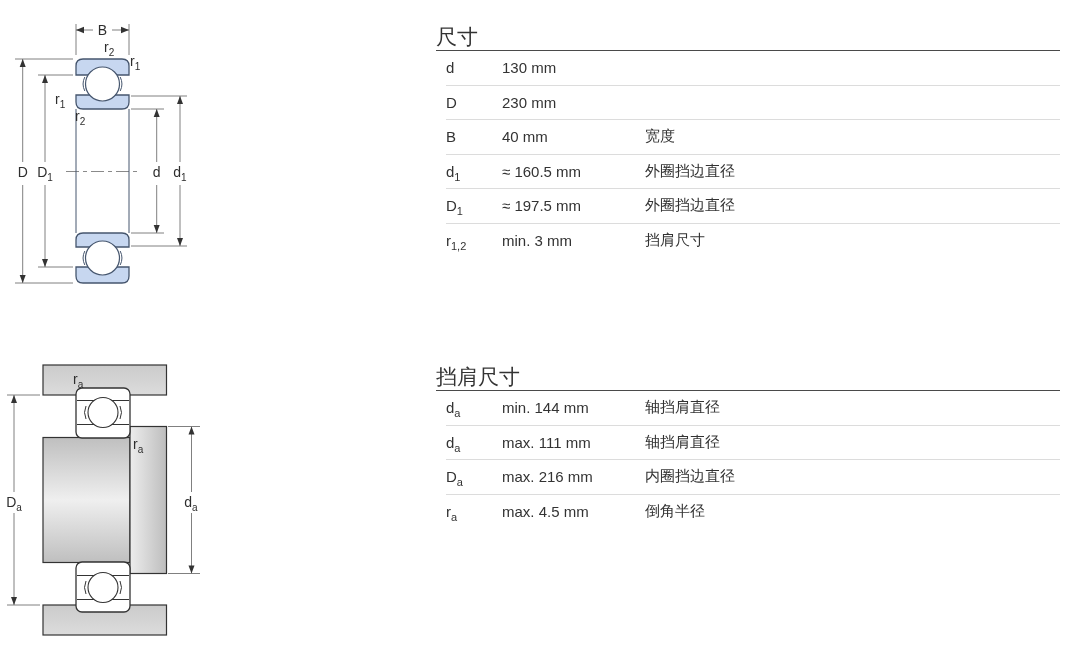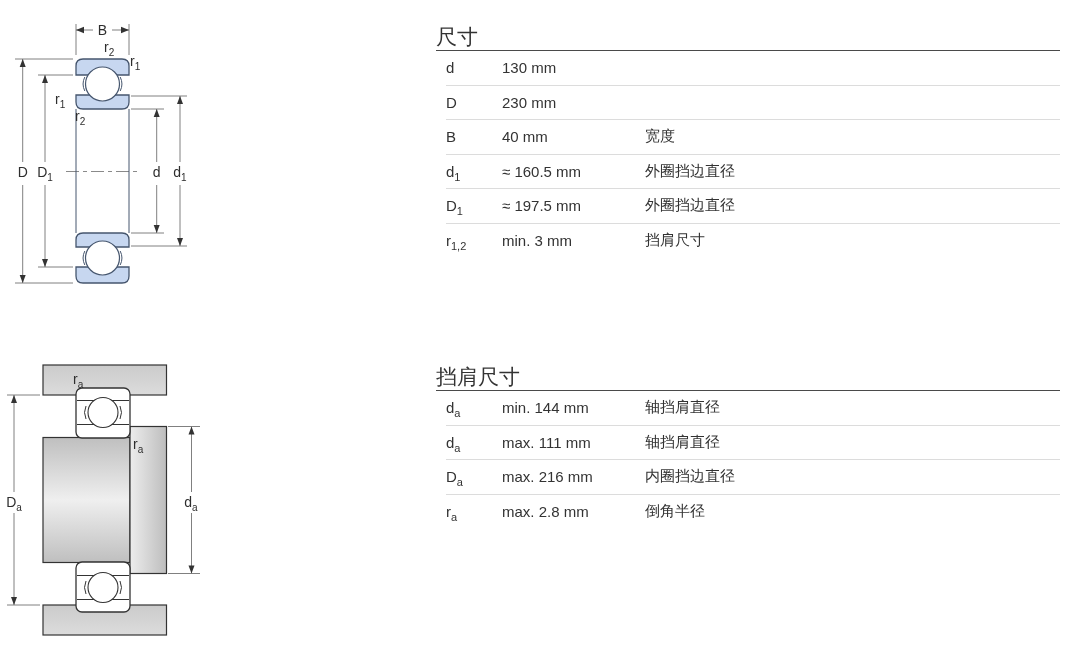--- a/index.html
+++ b/index.html
@@ -186,16 +186,16 @@
     <span class="tval">max. 111 mm</span>
     <span class="tdesc">轴挡肩直径</span>
   </div>
   <div class="trow">
     <span class="tsym"><span>D</span><sub>a</sub></span>
     <span class="tval">max. 216 mm</span>
     <span class="tdesc">内圈挡边直径</span>
   </div>
   <div class="trow">
     <span class="tsym"><span>r</span><sub>a</sub></span>
-    <span class="tval">max. 2.8 mm</span>
+    <span class="tval">max. 4.5 mm</span>
     <span class="tdesc">倒角半径</span>
   </div>
 </div>
 
 </body></html>

